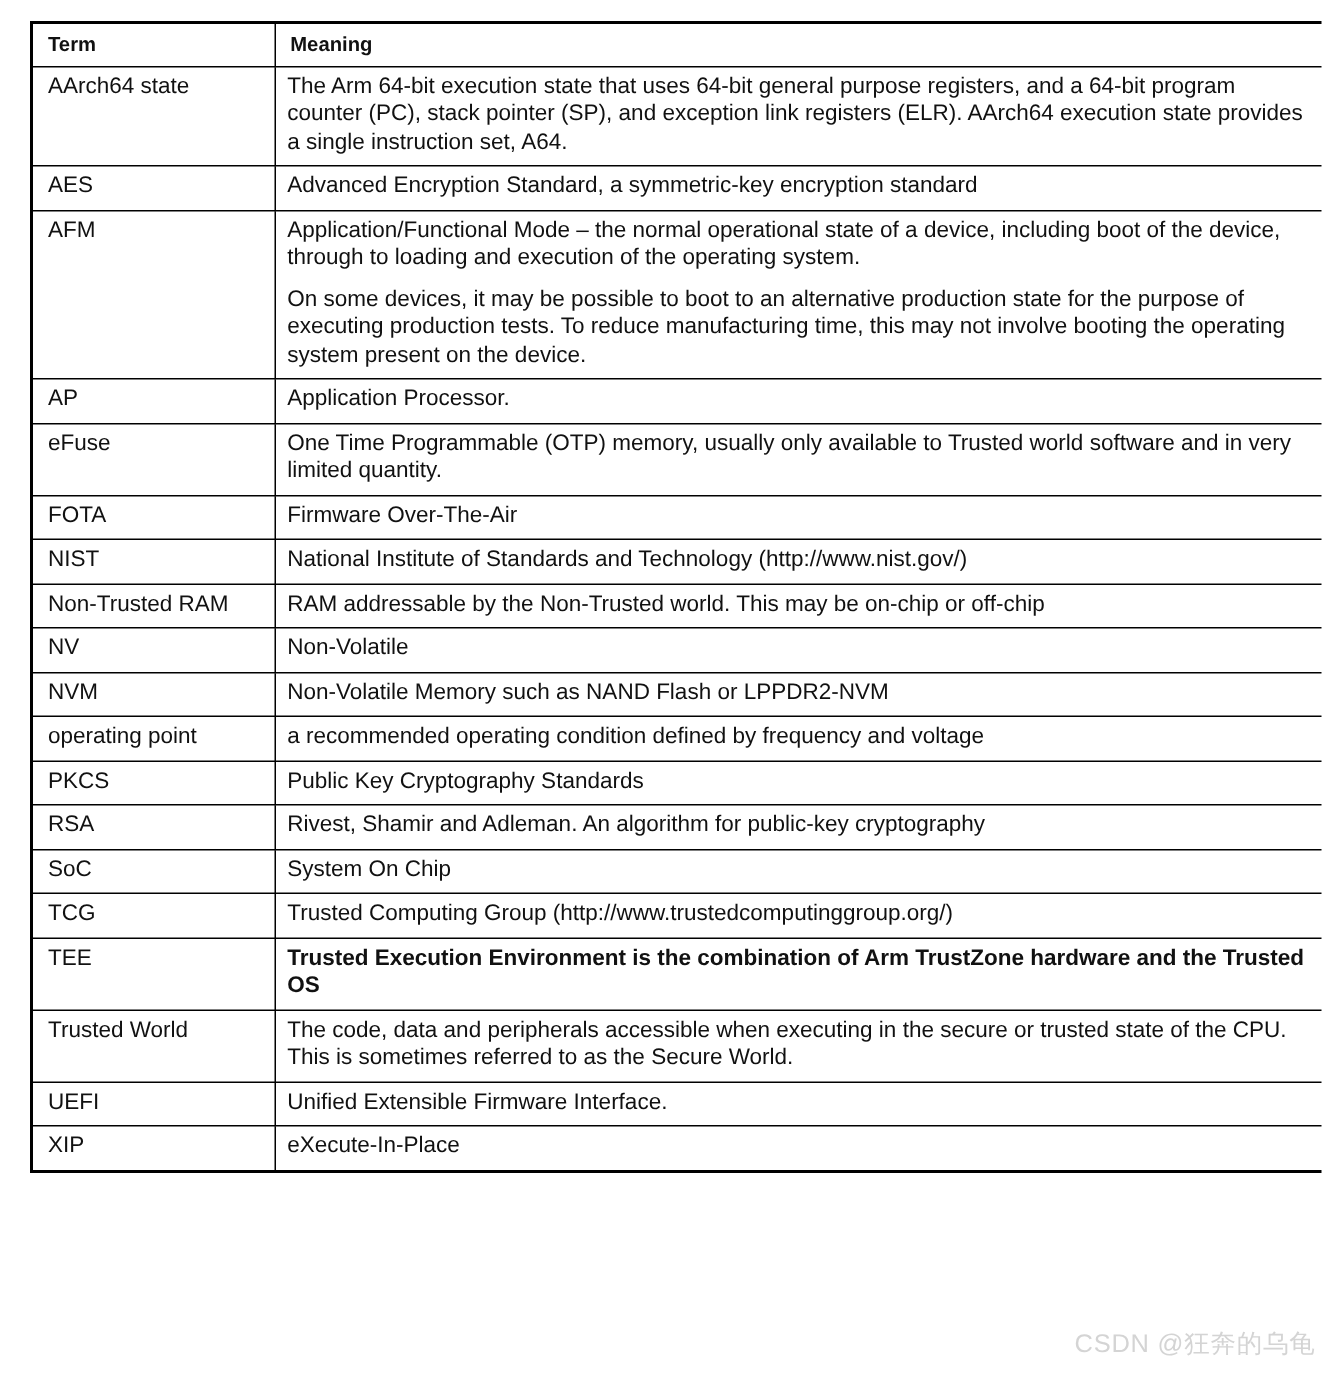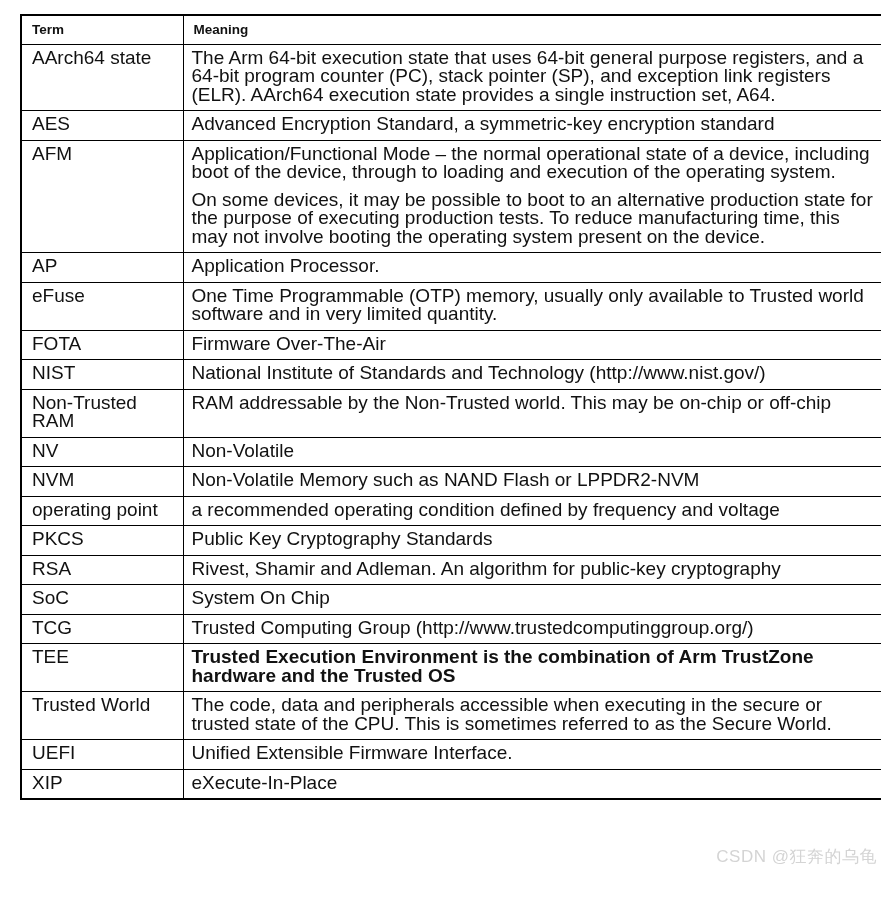--- a/index.html
+++ b/index.html
@@ -25,37 +25,37 @@
     border-collapse:collapse;
     table-layout:fixed;
     border:2px solid var(--border-color);
     padding-left:33px;
   }
   col.col-term{ width:162px; }
   th,td{
     border:1.5px solid var(--border-color);
     vertical-align:top;
     text-align:left;
-    font-size:19px;
+    font-size:15px;
     line-height:18.5px;
     padding:4px 8px 6px 10px;
   }
   thead th{
     font-weight:bold;
     font-size:13.5px;
     padding-top:5px;
     padding-bottom:4px;
   }
   td.meaning-cell{ padding-left:8px; }
   td.meaning-cell .para{ margin:0; }
   td.meaning-cell .para + .para{ margin-top:9px; }
   td.meaning-cell.bold{ font-weight:bold; }
   .watermark{
     position:absolute;
-    right:4px; top:845px;
+    right:4px; top:884px;
     font-size:17px;
     letter-spacing:0.5px;
     color:var(--watermark-color);
     text-shadow:1px 1px 0 #ffffff;
     white-space:nowrap;
   }
 </style>
 </head>
 <body>
 

